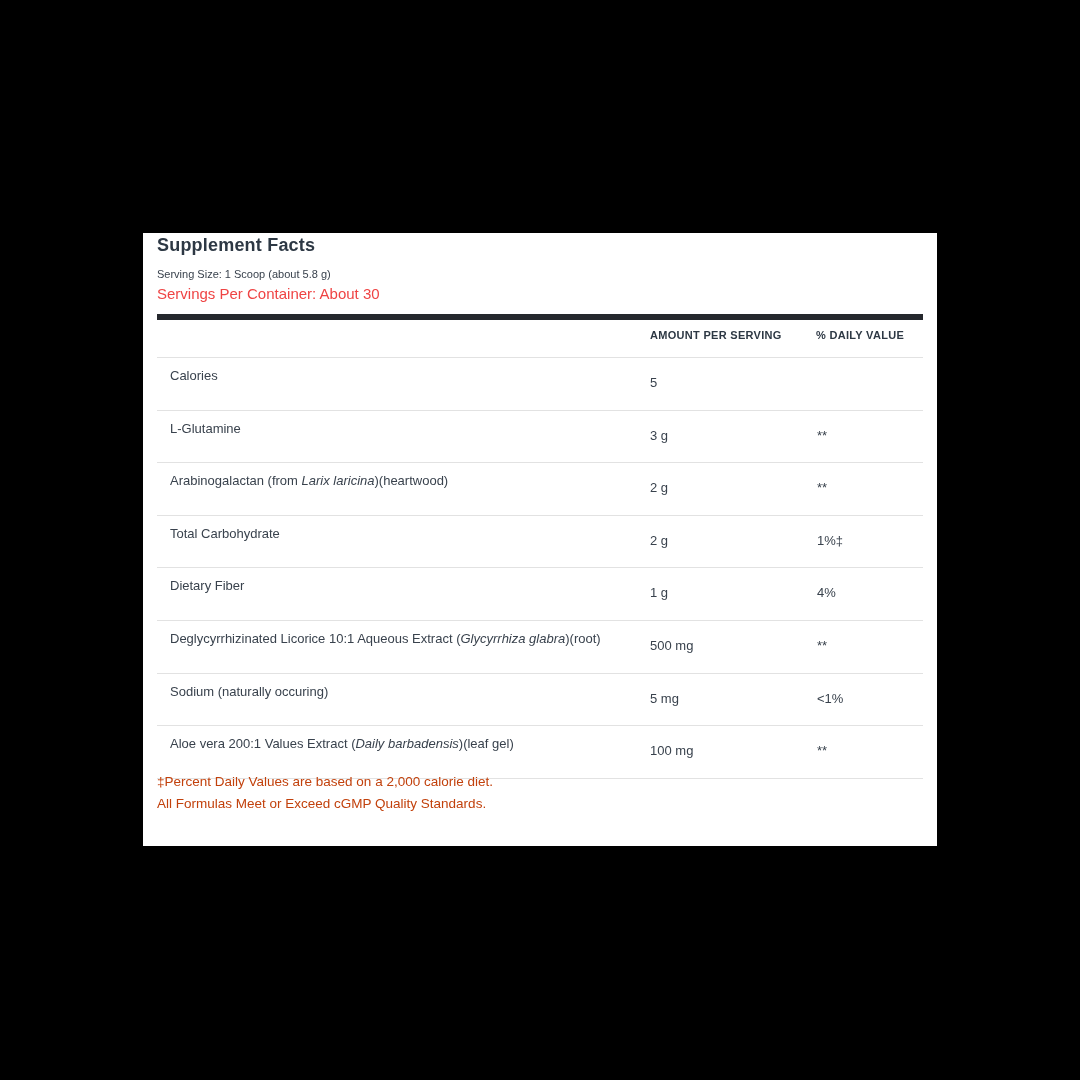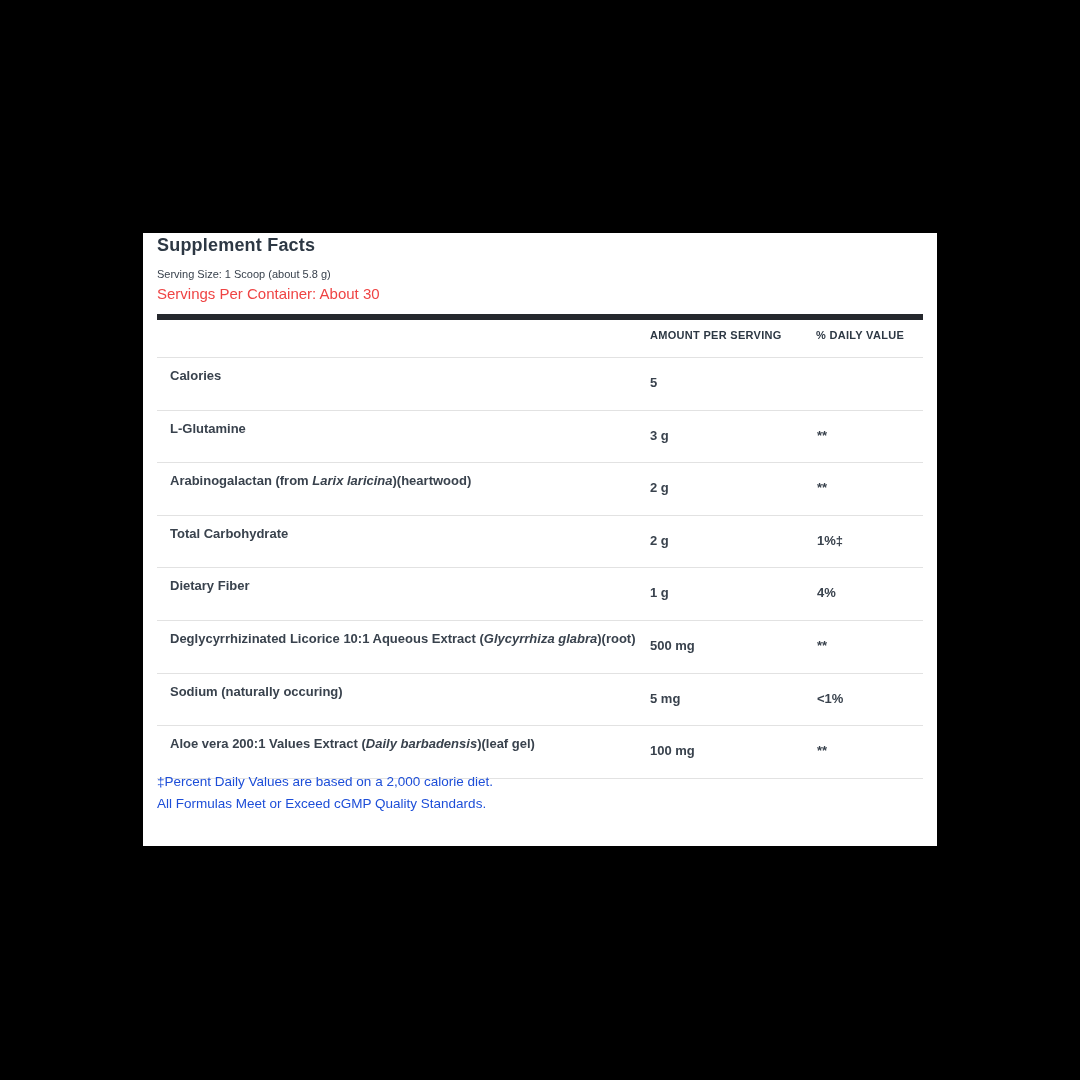--- a/index.html
+++ b/index.html
@@ -77,21 +77,20 @@
     position: absolute;
     left: 14px;
     top: 124px;
     width: 766px;
     border-top: 1px solid #e2e2e2;
   }
   .row {
     position: relative;
     height: 51.6px;
     border-bottom: 1px solid #e2e2e2;
-    font-weight: bold;
   }
   .cell-name {
     position: absolute;
     left: 13px;
     top: 10px;
     font-size: 13px;
     color: #39424d;
     white-space: nowrap;
   }
   .cell-name i { font-style: italic; }
@@ -113,21 +112,21 @@
   }
   .footnotes {
     position: absolute;
     left: 14px;
     top: 538px;
     width: 750px;
   }
   .footnote {
     font-size: 13.5px;
     line-height: 21.5px;
-    color: #1d4ed8;
+    color: #c2410c;
     white-space: nowrap;
   }
 </style>
 </head>
 <body>
 
 <div class="page">
   <section class="panel">
 
     <h1 class="panel-title">Supplement Facts</h1>

